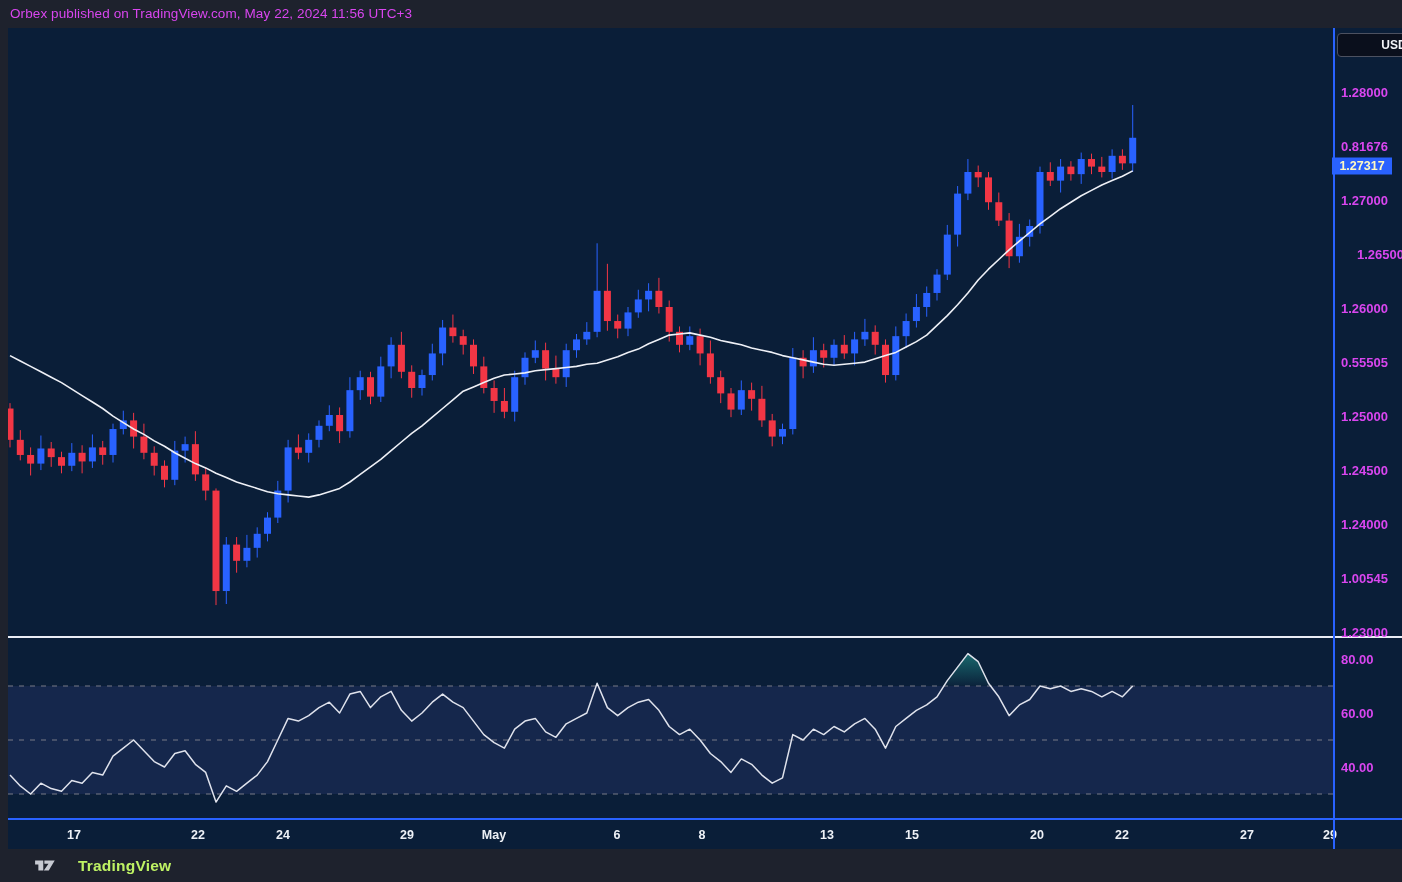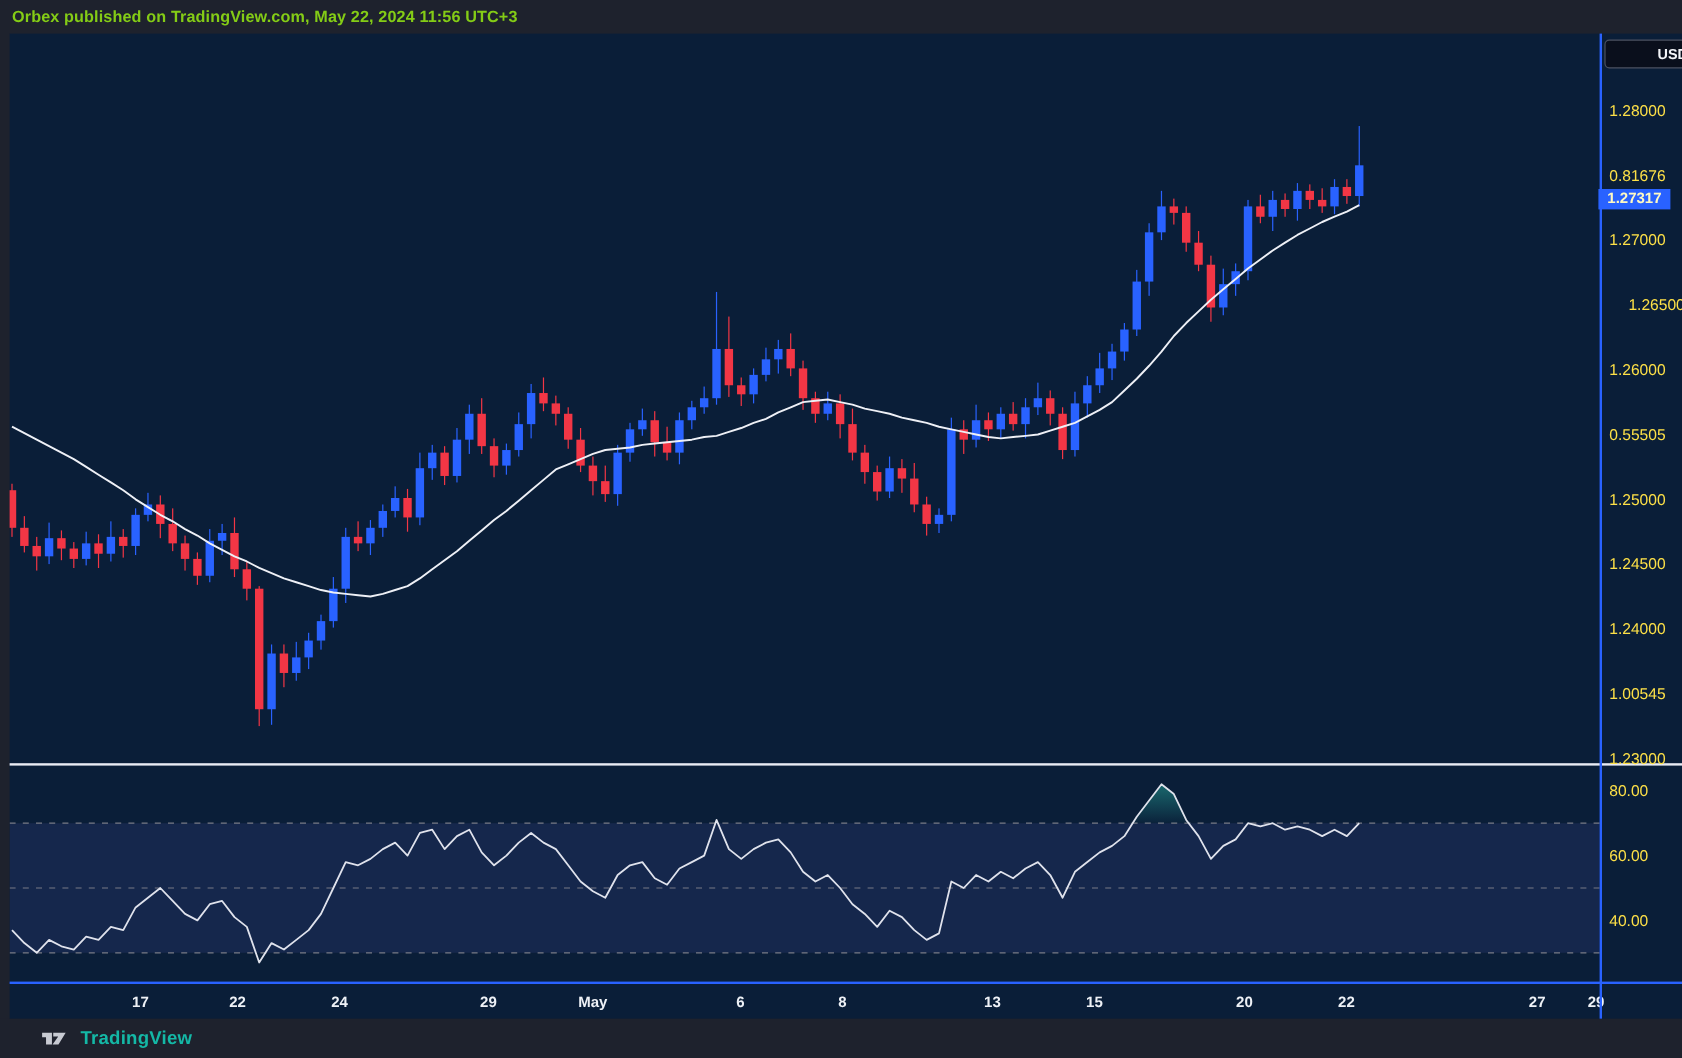--- a/index.html
+++ b/index.html
@@ -1,44 +1,44 @@
 <!DOCTYPE html>
 <html><head>
 <meta charset="utf-8">
 <style>
   html,body{margin:0;padding:0;background:#1e222d;width:1402px;height:882px;overflow:hidden;
     font-family:"Liberation Sans", sans-serif;}
   #stage{position:relative;width:1402px;height:882px;background:#1e222d;}
   
   #hdr{position:absolute;left:10px;top:0;height:28px;line-height:28px;
-    color:#84cc16;font-size:13.5px;font-weight:700;letter-spacing:.1px;}
+    color:#d946ef;font-size:13.5px;font-weight:400;letter-spacing:.1px;}
   
   #surface{position:absolute;left:8px;top:28px;width:1394px;height:821px;background:#0a1e38;}
   #mainPane{position:absolute;left:0;top:0;width:1394px;height:609px;}
   #rsiPane{position:absolute;left:0;top:610px;width:1394px;height:180px;}
   #sepWhite{position:absolute;left:0;top:608px;width:1394px;height:2px;background:#e9ecf4;}
   #sepBlue{position:absolute;left:0;top:790px;width:1394px;height:2px;background:#2962ff;}
   #axisBlueV{position:absolute;left:1325px;top:0;width:2px;height:821px;background:#2962ff;}
   
-  .ptick,.rtick{position:absolute;left:1333px;color:#fde047;font-size:13px;font-weight:400;
+  .ptick,.rtick{position:absolute;left:1333px;color:#d946ef;font-size:13px;font-weight:700;
     transform:translateY(-50%);white-space:nowrap;}
   #usdBtn{position:absolute;left:1329px;top:5px;width:52px;height:22px;border:1px solid #4c5160;
     border-radius:4px;background:#0a0f1c;color:#f2f4f8;font-size:12px;font-weight:700;
     display:flex;align-items:center;justify-content:center;padding-left:30px;}
   #pBadge{position:absolute;left:1324px;width:60px;height:17px;background:#2962ff;color:#fef9c3;
     font-size:12.5px;font-weight:700;display:flex;align-items:center;justify-content:center;
     transform:translateY(-50%);}
   
   #tAxis{position:absolute;left:0;top:792px;width:1394px;height:29px;}
   .ttick{position:absolute;top:50%;transform:translate(-50%,-50%);color:#eef1f6;
     font-size:12.5px;font-weight:700;}
   
   #ftr{position:absolute;left:0;top:849px;width:1402px;height:33px;background:#1e222d;
     display:flex;align-items:center;}
-  #ftr .brand{display:flex;align-items:center;gap:9px;margin-left:34px;color:#14b8a6;}
+  #ftr .brand{display:flex;align-items:center;gap:20px;margin-left:34px;color:#bef264;}
   #ftr .brandTxt{font-size:15.5px;font-weight:700;letter-spacing:.2px;}
   svg{display:block;}
 </style>
 </head>
 <body>
 
 <div id="stage">
 
   <div id="hdr">Orbex published on TradingView.com, May 22, 2024 11:56 UTC+3</div>
 
@@ -499,32 +499,32 @@
         </defs>
         <polygon points="588.2,48.0 589.1,45.3 590.2,48.0 590.2,48 588.2,48" fill="url(#obFill)"></polygon>
         <polygon points="935.9,48.0 939.3,42.6 949.6,29.1 959.9,15.6 970.2,23.7 980.5,45.3 982.6,48.0 982.6,48 935.9,48" fill="url(#obFill)"></polygon>
         <polyline points="2.0,137.1 12.3,147.9 22.6,156.0 32.9,145.2 43.2,150.6 53.5,153.3 63.8,142.5 74.1,145.2 84.4,134.4 94.7,137.1 105.0,118.2 115.3,110.1 125.6,102.0 135.9,112.8 146.2,123.6 156.5,129.0 166.8,115.5 177.1,112.8 187.4,126.3 197.7,134.4 208.0,164.1 218.3,147.9 228.6,153.3 238.9,145.2 249.2,137.1 259.5,123.6 269.8,102.0 280.1,80.4 290.4,83.1 300.7,77.7 311.0,69.6 321.3,64.2 331.6,75.0 341.9,56.1 352.2,53.4 362.5,69.6 372.8,58.8 383.1,53.4 393.4,72.3 403.7,83.1 414.0,75.0 424.3,64.2 434.6,56.1 444.9,64.2 455.2,69.6 465.5,83.1 475.8,96.6 486.1,104.7 496.4,110.1 506.7,91.2 517.0,83.1 527.3,80.4 537.6,93.9 547.9,99.3 558.2,85.8 568.5,80.4 578.8,75.0 589.1,45.3 599.4,69.6 609.7,77.7 620.0,69.6 630.3,64.2 640.6,61.5 650.9,72.3 661.2,88.5 671.5,96.6 681.8,91.2 692.1,102.0 702.4,115.5 712.7,123.6 723.0,134.4 733.3,120.9 743.6,126.3 753.9,137.1 764.2,145.2 774.5,139.8 784.8,96.6 795.1,102.0 805.4,91.2 815.7,96.6 826.0,88.5 836.3,93.9 846.6,85.8 856.9,80.4 867.2,91.2 877.5,110.1 887.8,88.5 898.1,80.4 908.4,72.3 918.7,66.9 929.0,58.8 939.3,42.6 949.6,29.1 959.9,15.6 970.2,23.7 980.5,45.3 990.8,58.8 1001.1,77.7 1011.4,66.9 1021.7,61.5 1032.0,48.0 1042.3,50.7 1052.6,48.0 1062.9,53.4 1073.2,50.7 1083.5,53.4 1093.8,58.8 1104.1,53.4 1114.4,58.8 1124.7,48.0" fill="none" stroke="#dfe2ec" stroke-width="1.5" stroke-linejoin="round"></polyline>
       </svg>
 
     <div id="sepWhite"></div>
     <div id="sepBlue"></div>
 
     <div id="tAxis">
-        <div class="ttick" style="left: 66px; margin-left: 43px;">17</div>
+        <div class="ttick" style="left: 66px;">17</div>
         <div class="ttick" style="left: 190px;">22</div>
         <div class="ttick" style="left: 275px;">24</div>
         <div class="ttick" style="left: 399px;">29</div>
         <div class="ttick" style="left: 486px;">May</div>
         <div class="ttick" style="left: 609px;">6</div>
         <div class="ttick" style="left: 694px;">8</div>
         <div class="ttick" style="left: 819px;">13</div>
         <div class="ttick" style="left: 904px;">15</div>
         <div class="ttick" style="left: 1029px;">20</div>
         <div class="ttick" style="left: 1114px;">22</div>
-        <div class="ttick" style="left: 1239px; margin-left: 34px;">27</div>
+        <div class="ttick" style="left: 1239px;">27</div>
         <div class="ttick" style="left: 1322px;">29</div>
       </div>
 
     <div id="axisBlueV"></div>
     <div id="priceTicks">
         <div class="ptick" style="top: 64px;">1.28000</div>
         <div class="ptick" style="top: 118px;">0.81676</div>
         <div class="ptick" style="top: 172px;">1.27000</div>
         <div class="ptick" style="top: 226px; margin-left: 16px;">1.26500</div>
         <div class="ptick" style="top: 280px;">1.26000</div>

